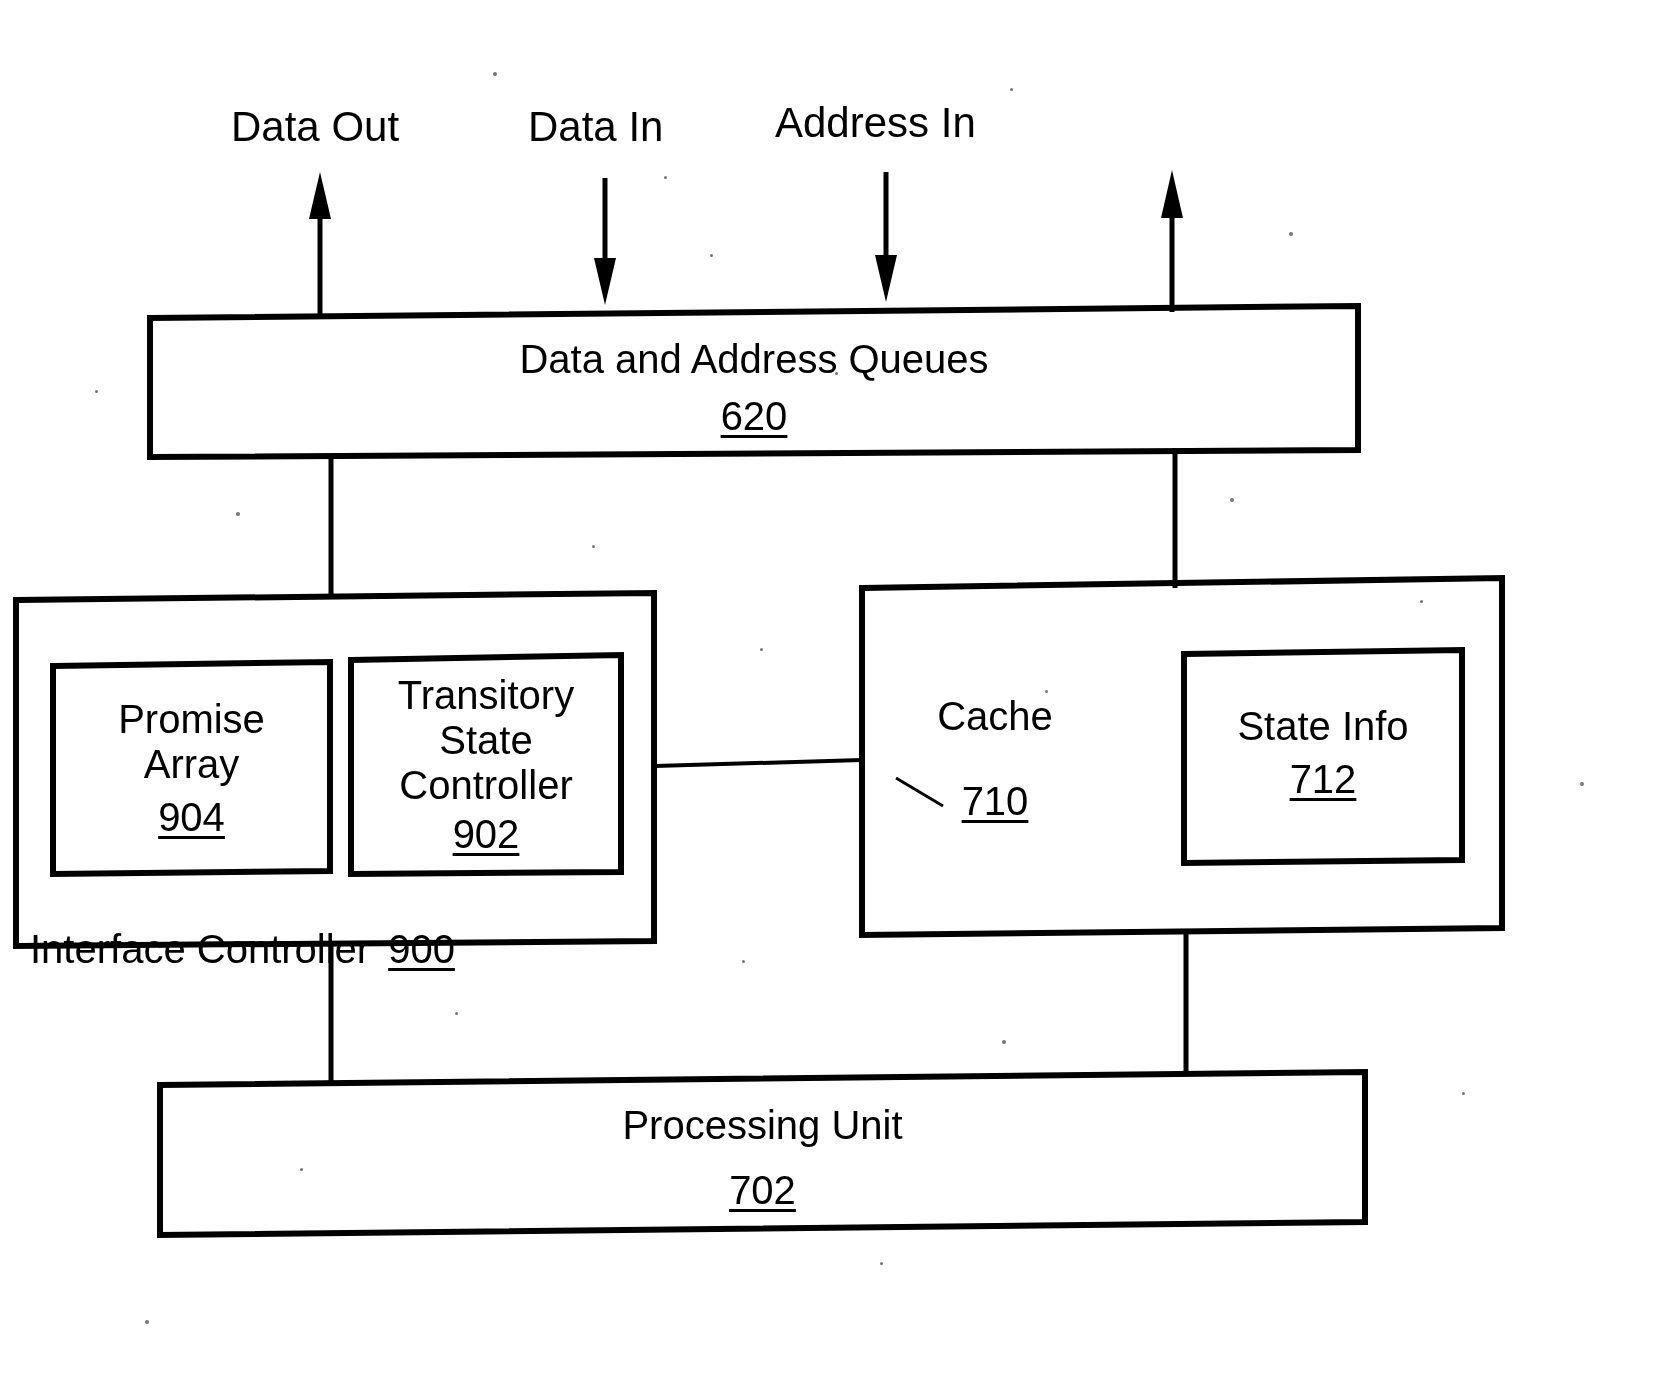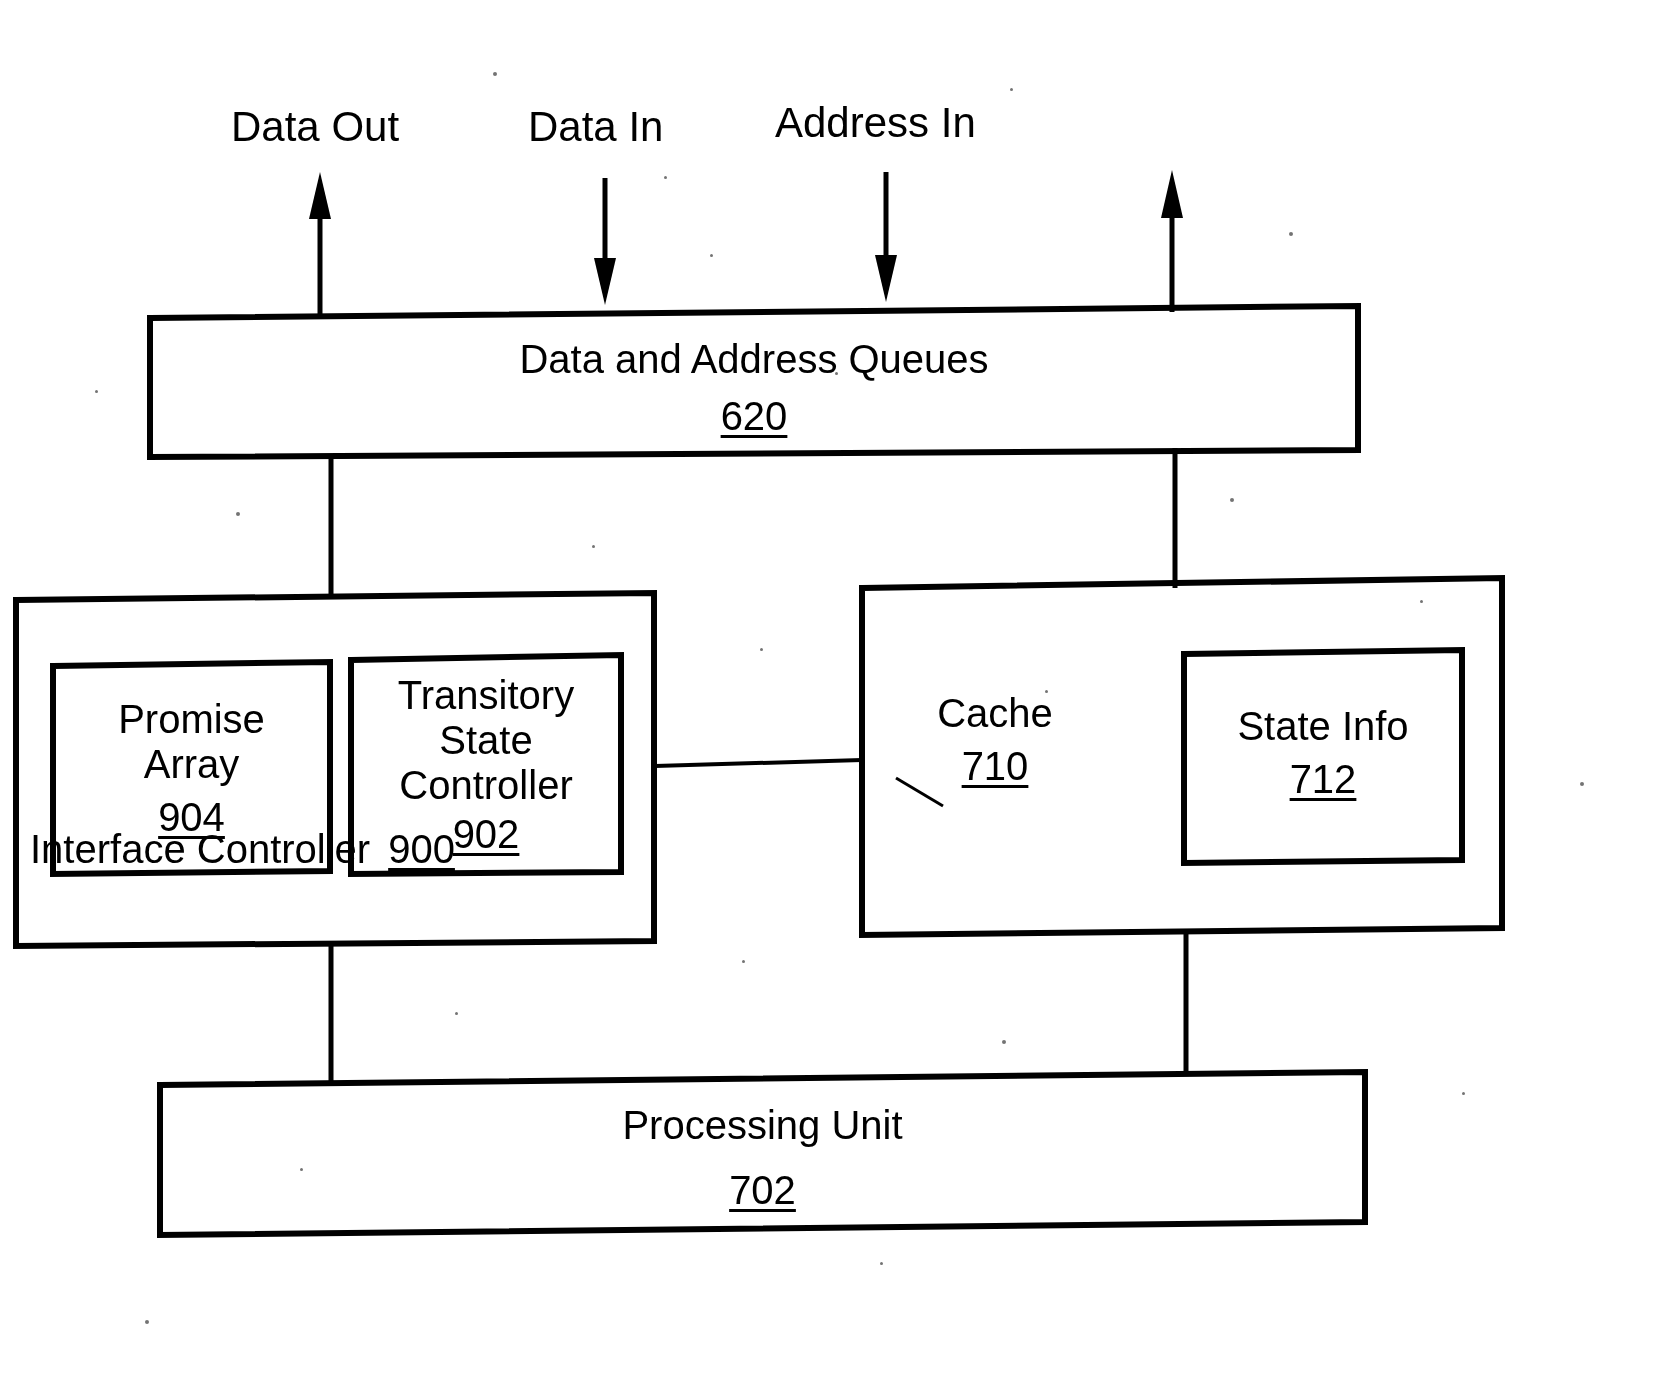--- a/index.html
+++ b/index.html
@@ -134,26 +134,26 @@
     <div class="box-label num" style="margin-top:8px;">904</div>
   </div>
 
   <div class="centerbox" style="left:351px; top:658px; width:270px; height:214px;">
     <div class="box-label">Transitory</div>
     <div class="box-label">State</div>
     <div class="box-label">Controller</div>
     <div class="box-label num" style="margin-top:4px;">902</div>
   </div>
 
-  <div class="lbl box-label" style="left:30px; top:828px; display:flex; align-items:baseline; gap:18px;">
+  <div class="lbl box-label" style="left:30px; top:928px; display:flex; align-items:baseline; gap:18px;">
     <span>Interface Controller</span>
     <span class="num">900</span>
   </div>
 
-  <div class="centerbox" style="left:880px; top:675px; width:230px; height:130px;">
+  <div class="centerbox" style="left:880px; top:694px; width:230px; height:130px;justify-content:space-between;">
     <div class="box-label">Cache</div>
     <div class="box-label num" style="margin-top:8px;">710</div>
   </div>
 
   <div class="centerbox" style="left:1184px; top:688px; width:278px; height:130px;">
     <div class="box-label">State Info</div>
     <div class="box-label num" style="margin-top:8px;">712</div>
   </div>
 
   <div class="centerbox" style="left:160px; top:1088px; width:1205px; height:140px;">

